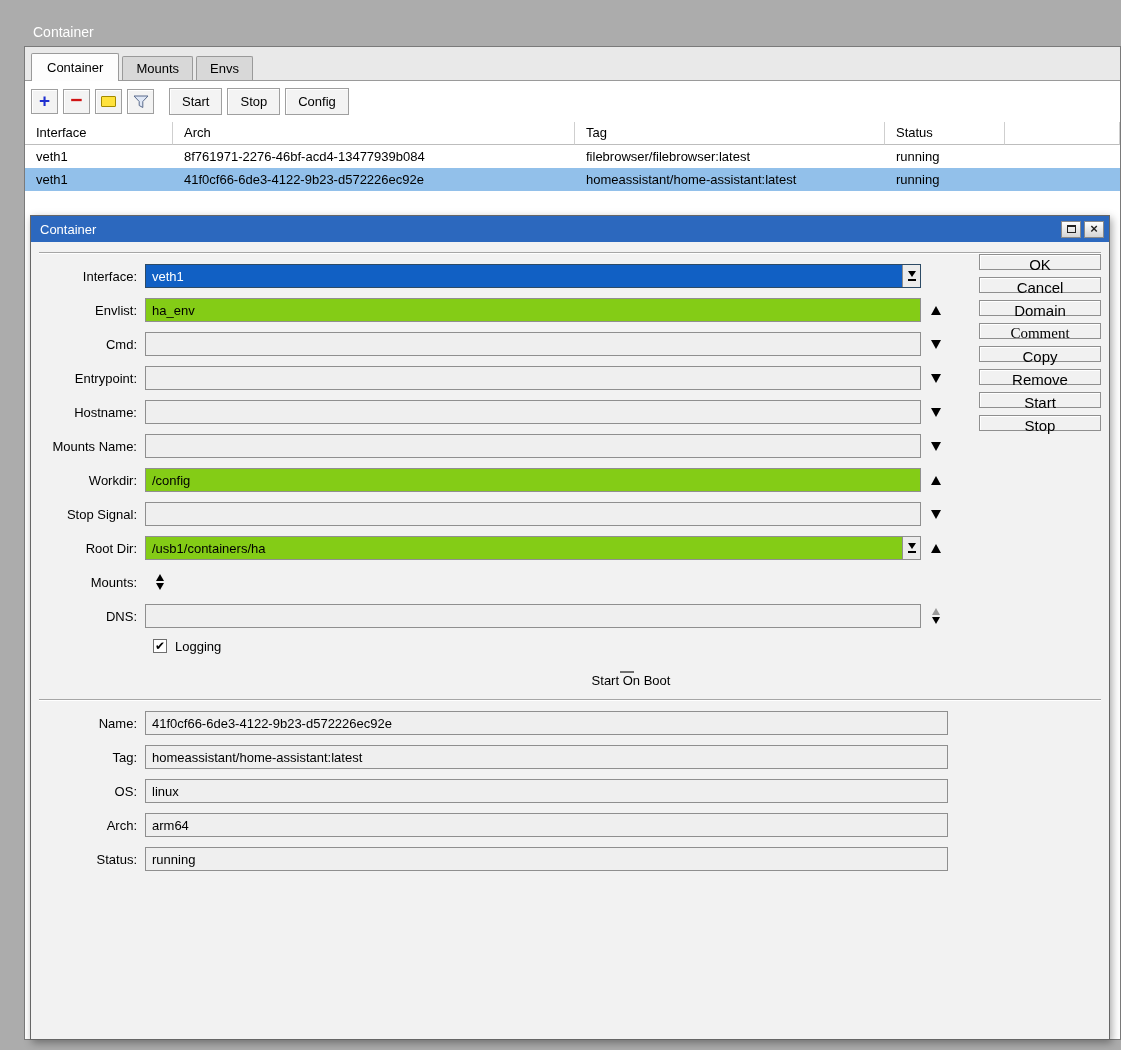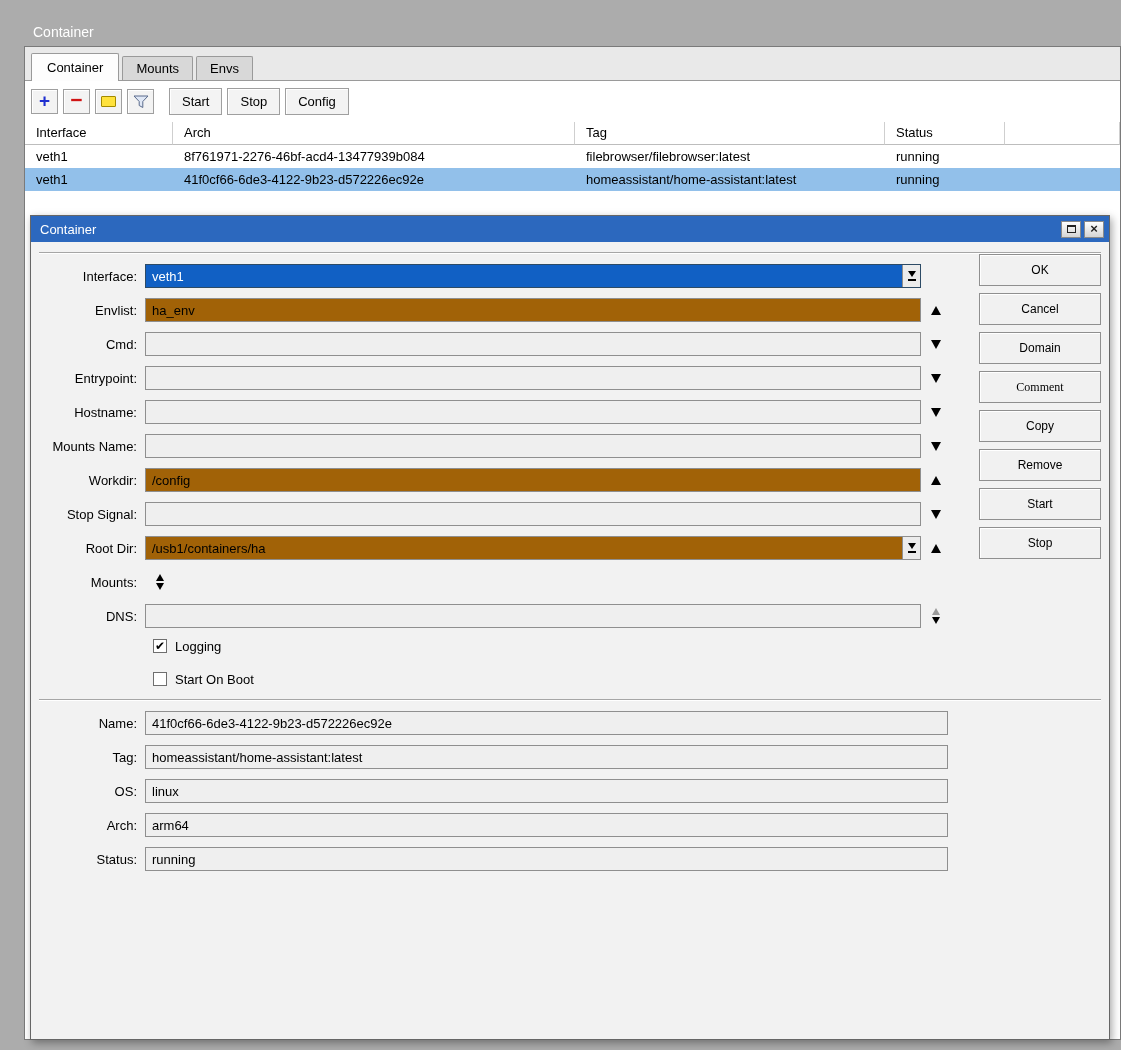--- a/index.html
+++ b/index.html
@@ -45,50 +45,50 @@
   .restore-glyph { width:9px; height:8px; border:1px solid #222; border-top-width:2px; }
   .close-glyph { font-size:13px; font-weight:bold; line-height:1; margin-top:-1px; }
   .dlg-body { position:relative; height:799px; padding-top:10px; }
 
   .sep { height:2px; border-top:1px solid #a6a6a6; border-bottom:1px solid #fff; margin:0 8px 10px 8px; }
 
   .frow { display:flex; align-items:center; height:24px; margin-bottom:10px; }
   .flabel { width:114px; flex:none; text-align:right; padding-right:8px; }
   .fwrap { position:relative; width:776px; flex:none; }
   .fwrap.wide { width:803px; }
-  .fin { width:100%; height:24px; border:1px solid #8f8f8f; padding:0 6px; background:#a16207;
+  .fin { width:100%; height:24px; border:1px solid #8f8f8f; padding:0 6px; background:#84cc16;
          font-family:"Liberation Sans",sans-serif; font-size:13px; color:#000; }
   .fin.empty { background:#efefef; }
   .fin.ro { background:#efefef; }
   .fin.focus { background:#1160c4; color:#fff; border-color:#2d4b66; }
   .fin.combo { padding-right:25px; }
   .combo-btn { position:absolute; top:1px; right:1px; width:18px; height:22px; background:#ececec;
                border-left:1px solid #8f8f8f; display:flex; flex-direction:column; align-items:center; justify-content:center; }
   .combo-tri { width:0; height:0; border-left:4px solid transparent; border-right:4px solid transparent; border-top:6px solid #000; }
   .combo-bar { width:8px; height:2px; background:#000; margin-top:2px; }
 
   .adorn { width:14px; margin-left:8px; display:flex; flex-direction:column; align-items:center; justify-content:center; gap:2px; }
   .tri-up { width:0; height:0; border-left:5px solid transparent; border-right:5px solid transparent; border-bottom:9px solid #000; }
   .tri-down { width:0; height:0; border-left:5px solid transparent; border-right:5px solid transparent; border-top:9px solid #000; }
   .tri-sm.tri-up { border-left-width:4px; border-right-width:4px; border-bottom-width:7px; }
   .tri-sm.tri-down { border-left-width:4px; border-right-width:4px; border-top-width:7px; }
   .tri-gray.tri-up { border-bottom-color:#9a9a9a; }
 
   .crow { display:flex; align-items:center; height:16px; margin-left:122px; }
   .crow.first { margin-top:8px; }
-  .crow.second { margin-top:17px; }
+  .crow.second { margin-top:17px;flex-direction:column; }
   .cbox { width:14px; height:14px; background:#fff; border:1px solid #6f6f6f; margin-right:8px;
           display:flex; align-items:center; justify-content:center; font-size:12px; line-height:1; }
 
   .sep2 { margin-top:12px; }
 
   .side { position:absolute; top:12px; right:8px; width:122px; }
-  .side-btn { display:block; width:100%; height:32px; margin-bottom:7px; background:#f1f1f1;
+  .side-btn { display:block; width:100%; height:16px; margin-bottom:7px; background:#f1f1f1;
               border:1px solid #8f8f8f; box-shadow:inset 1px 1px 0 #fff;
-              font-family:"Liberation Sans",sans-serif; font-size:12px; }
+              font-family:"Liberation Sans",sans-serif; font-size:15px; }
   .side-btn.gap { margin-top:6px;font-family:Liberation Serif, serif; }
 </style>
 </head>
 <body>
 
 <div class="outer-window">
   <div class="outer-titlebar">
     <span>Container</span>
   </div>
   <div class="outer-body">

